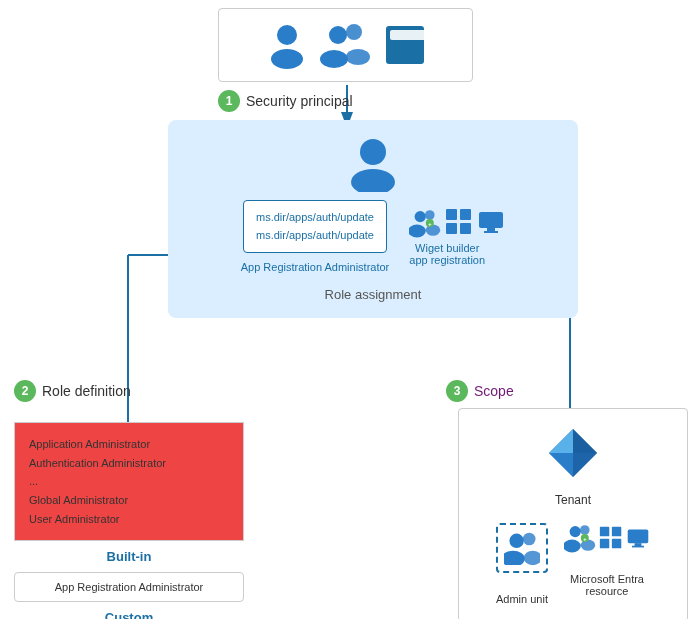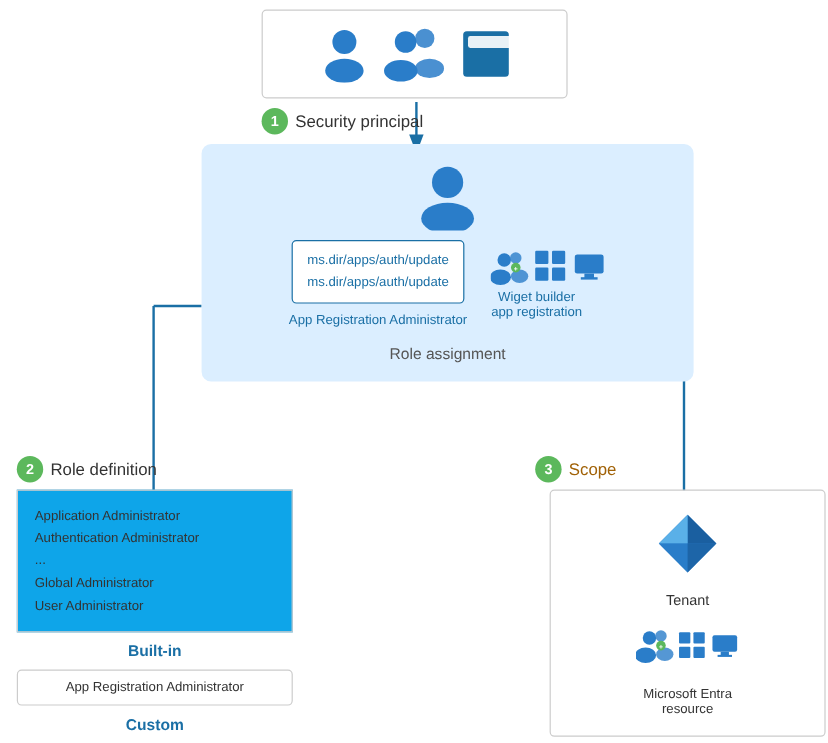--- a/index.html
+++ b/index.html
@@ -83,25 +83,26 @@
     .role-definition-section {
       position: absolute;
       top: 380px;
       left: 14px;
       width: 230px;
     }
 
     .role-definition-inner {
       border: 1.5px solid #ccc;
       border-radius: 0;
-      background: #0ea5e9;
+      background: #ef4444;
       padding: 12px 14px;
       font-size: 11px;
       color: #333;
       line-height: 1.7;
+      margin-top: 14px;
     }
 
     .builtin-label {
       text-align: center;
       font-weight: bold;
       font-size: 13px;
       color: #1a6fa5;
       margin-top: 8px;
       margin-bottom: 8px;
     }
@@ -300,37 +301,48 @@
     </div>
     <div class="builtin-label">Built-in</div>
     <div class="custom-box">
       <span>App Registration Administrator</span>
     </div>
     <div class="custom-label">Custom</div>
   </div>
 
   <div style="position:absolute; top:380px; right:14px; width:230px; display:flex; align-items:center; gap:6px; margin-bottom:6px;">
     <div class="step-circle">3</div>
-    <span style="font-size:14px; color:#a16207;">Scope</span>
+    <span style="font-size:14px; color:#701a75;">Scope</span>
   </div>
 
   <div class="scope-section" style="top:408px;">
     <div class="scope-inner">
 
       <svg width="56" height="56" viewBox="0 0 56 56">
         <polygon points="28,4 52,28 28,52 4,28" fill="#2a7dc9"></polygon>
         <polygon points="28,4 52,28 28,28" fill="#1a5fa0"></polygon>
         <polygon points="28,4 4,28 28,28" fill="#5ab0e8"></polygon>
         <polygon points="4,28 28,52 28,28" fill="#2a7dc9" opacity="0.7"></polygon>
         <polygon points="52,28 28,52 28,28" fill="#1a5fa0" opacity="0.8"></polygon>
       </svg>
       <div class="tenant-label">Tenant</div>
 
       <div class="scope-sub-items">
 
+        <div class="scope-item">
+          <div class="admin-unit-box">
+            <svg width="36" height="34" viewBox="0 0 40 36">
+              <circle cx="14" cy="10" r="8" fill="#2a7dc9"></circle>
+              <ellipse cx="10" cy="30" rx="13" ry="9" fill="#2a7dc9"></ellipse>
+              <circle cx="28" cy="8" r="7" fill="#2a7dc9" opacity="0.8"></circle>
+              <ellipse cx="32" cy="29" rx="10" ry="8" fill="#2a7dc9" opacity="0.8"></ellipse>
+            </svg>
+          </div>
+          <span>Admin unit</span>
+        </div>
 
         <div class="scope-item">
           <div style="display:flex; gap:3px; align-items:center;">
             <svg width="32" height="30" viewBox="0 0 40 36">
               <circle cx="14" cy="10" r="7" fill="#2a7dc9"></circle>
               <ellipse cx="10" cy="28" rx="11" ry="8" fill="#2a7dc9"></ellipse>
               <circle cx="26" cy="8" r="6" fill="#2a7dc9" opacity="0.8"></circle>
               <ellipse cx="30" cy="27" rx="9" ry="7" fill="#2a7dc9" opacity="0.8"></ellipse>
               <circle cx="26" cy="18" r="5" fill="#5cb85c"></circle>
               <text x="24" y="22" fill="white" font-size="7" font-weight="bold">+</text>

